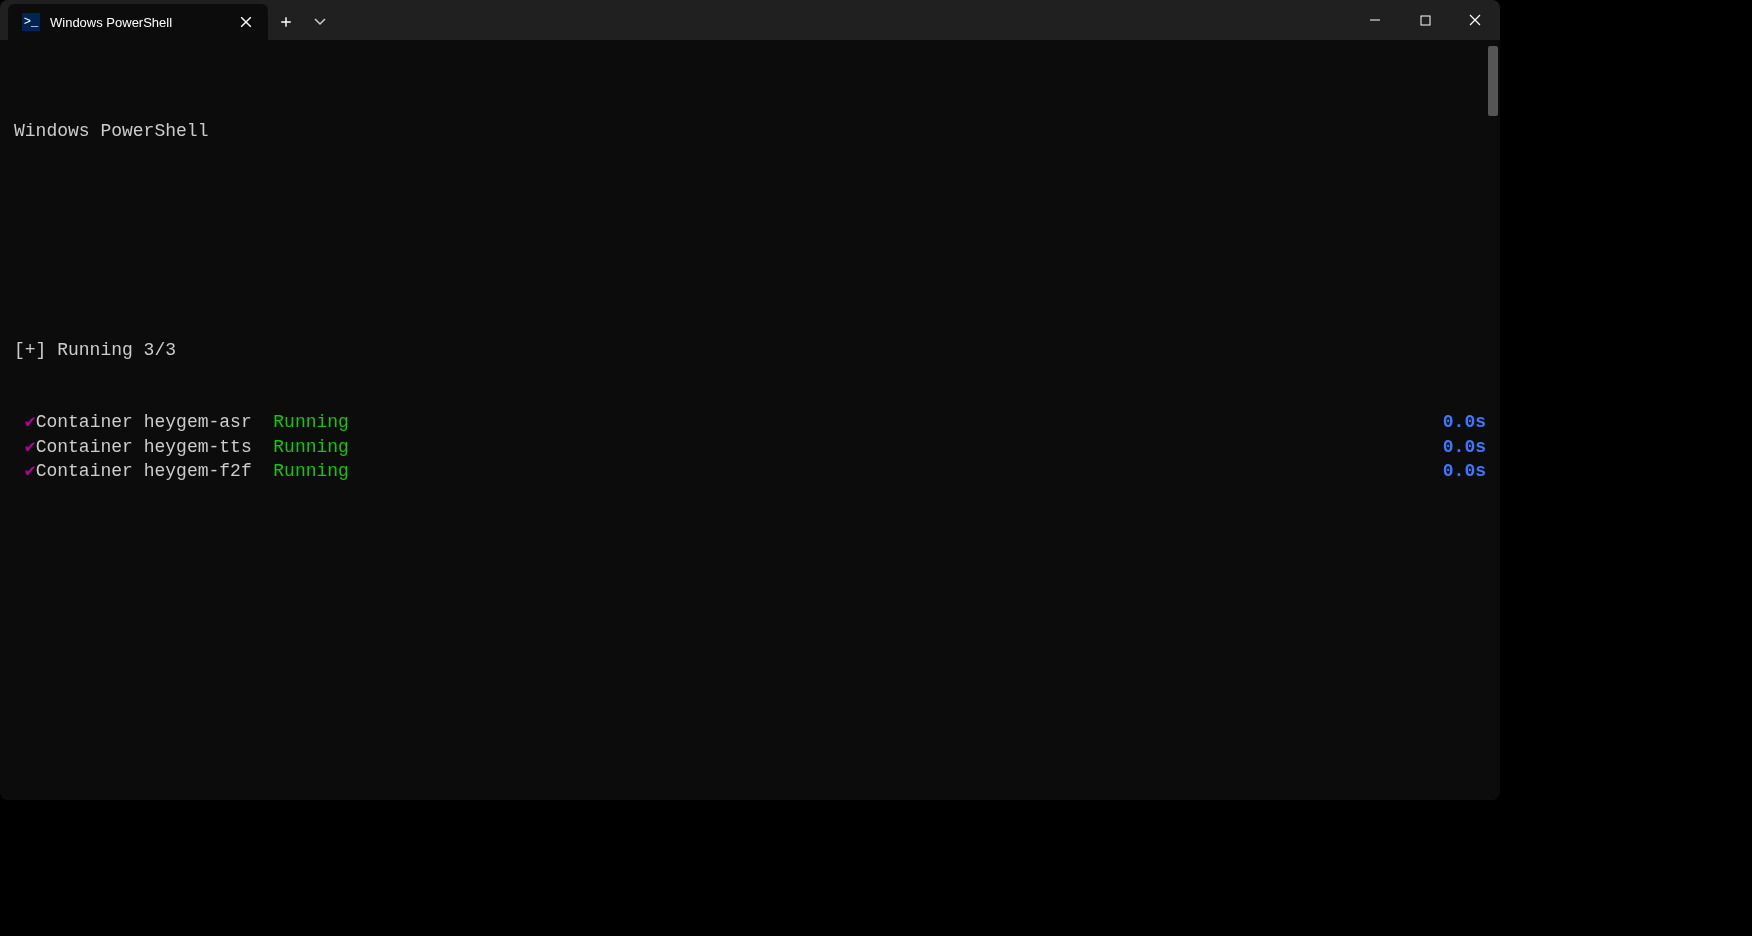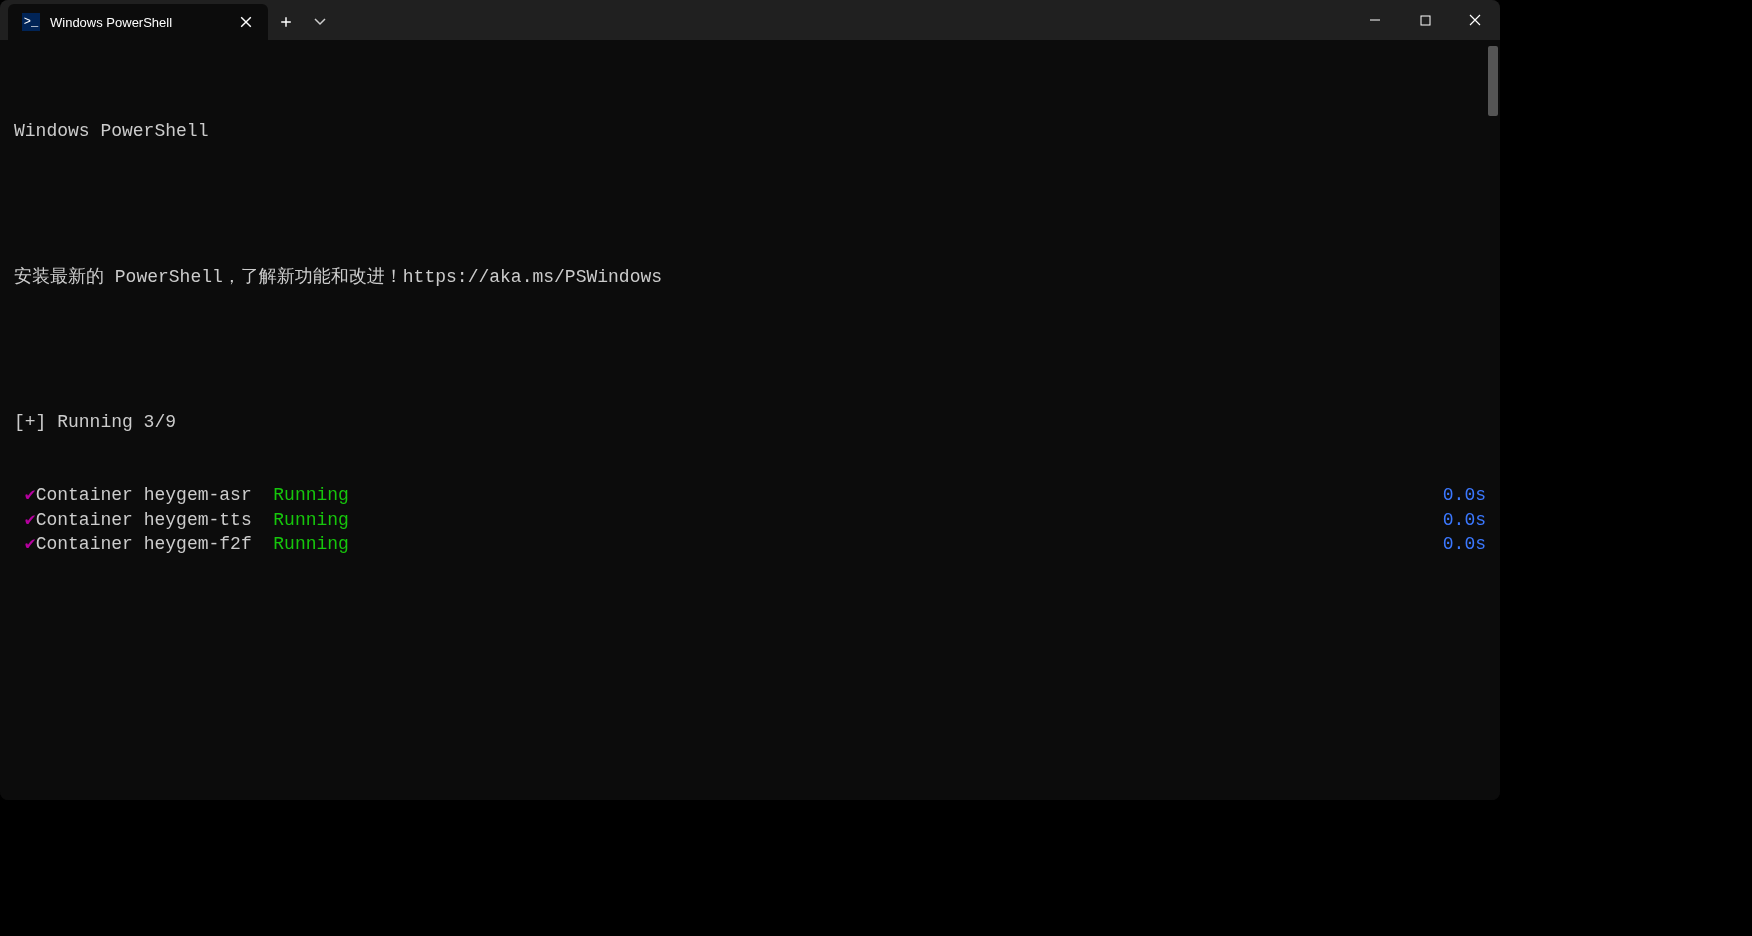--- a/index.html
+++ b/index.html
@@ -121,21 +121,21 @@
   .c-bright-green { color: #16c60c; }
   .check {
     color: #b4009e;
     font-weight: bold;
   }
   .status-row {
     display: flex;
   }
   .status-left { flex: 0 0 auto; }
   .status-mid { flex: 1; }
-  .status-time { color: #3b78ff; }
+  .status-time { color: #3b78ff; font-weight: bold; }
   .prompt-cmd { color: #c19c00; }
   .svg-icon { width: 12px; height: 12px; }
 </style>
 </head>
 <body>
 
 <div class="window">
   <div class="titlebar">
     <div class="tab">
       <span class="tab-icon">&gt;_</span>
@@ -173,19 +173,18 @@
             <path d="M1 1 L11 11 M11 1 L1 11" stroke="#fff" stroke-width="1.2"></path>
           </svg>
       </div>
     </div>
   </div>
 
   <div class="terminal">
     <div class="scrollbar"></div>
     <span class="line c-white">Windows PowerShell</span>
     <span class="line">&nbsp;</span>
-    <span class="line c-white">安装最新的 PowerShell，了解新功能和改进！https://aka.ms/PSWindows</span>
     <span class="line">&nbsp;</span>
-    <span class="line c-white">[+] Running 3/9</span>
+    <span class="line c-white">[+] Running 3/3</span>
     <div id="containers"><div class="status-row"><span class="status-left">&nbsp;<span class="check">✔</span><span class="c-white">Container heygem-asr </span><span class="c-bright-green"> Running</span></span><span class="status-mid"></span><span class="status-time">0.0s</span></div><div class="status-row"><span class="status-left">&nbsp;<span class="check">✔</span><span class="c-white">Container heygem-tts </span><span class="c-bright-green"> Running</span></span><span class="status-mid"></span><span class="status-time">0.0s</span></div><div class="status-row"><span class="status-left">&nbsp;<span class="check">✔</span><span class="c-white">Container heygem-f2f </span><span class="c-bright-green"> Running</span></span><span class="status-mid"></span><span class="status-time">0.0s</span></div></div>
     
   </div>
 </div>
 
 </body></html>

